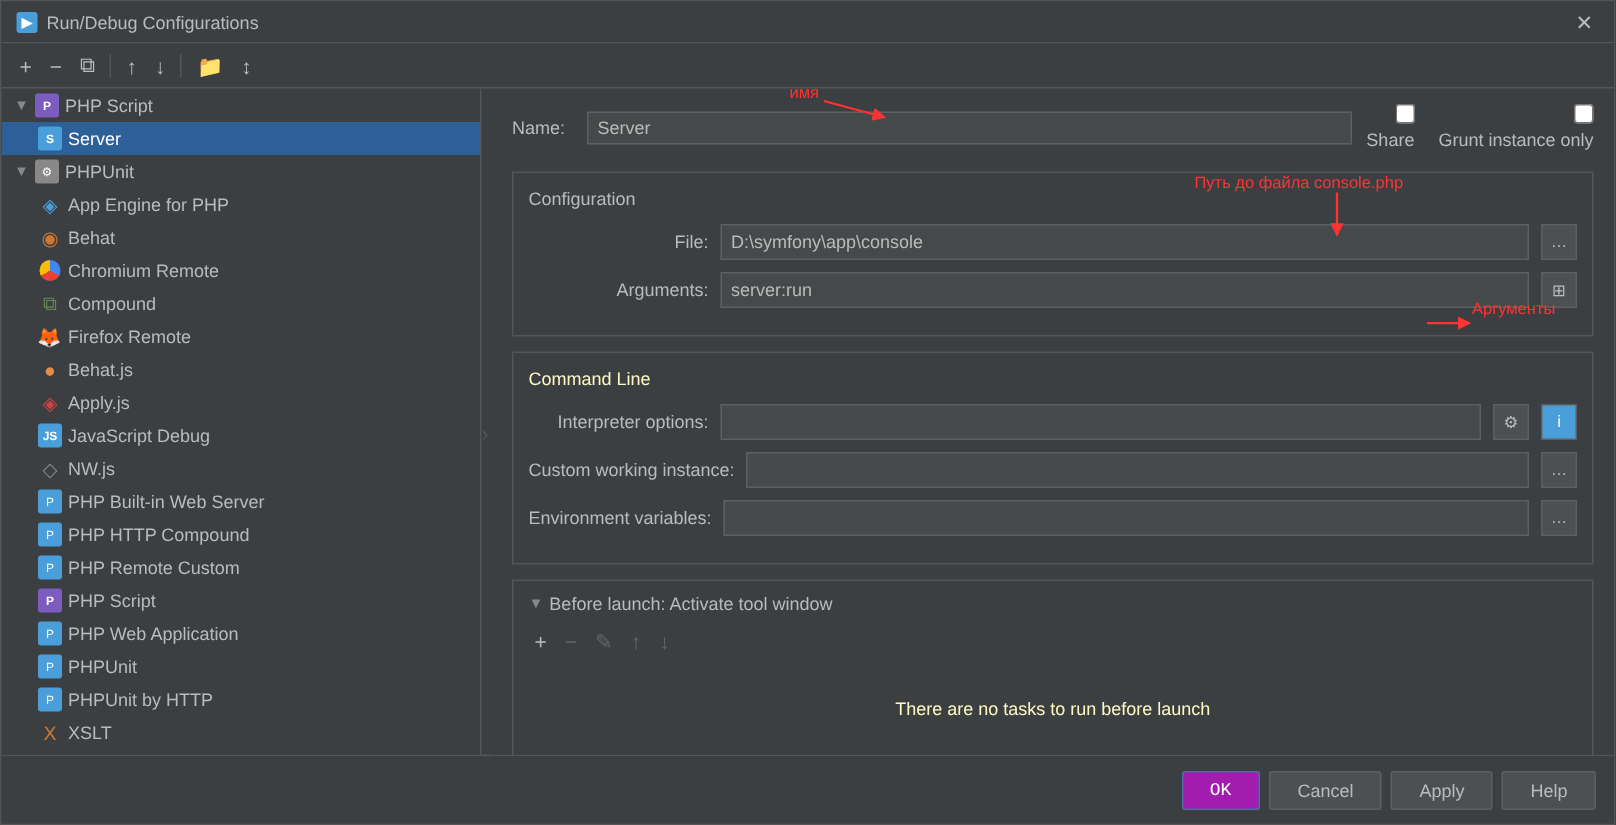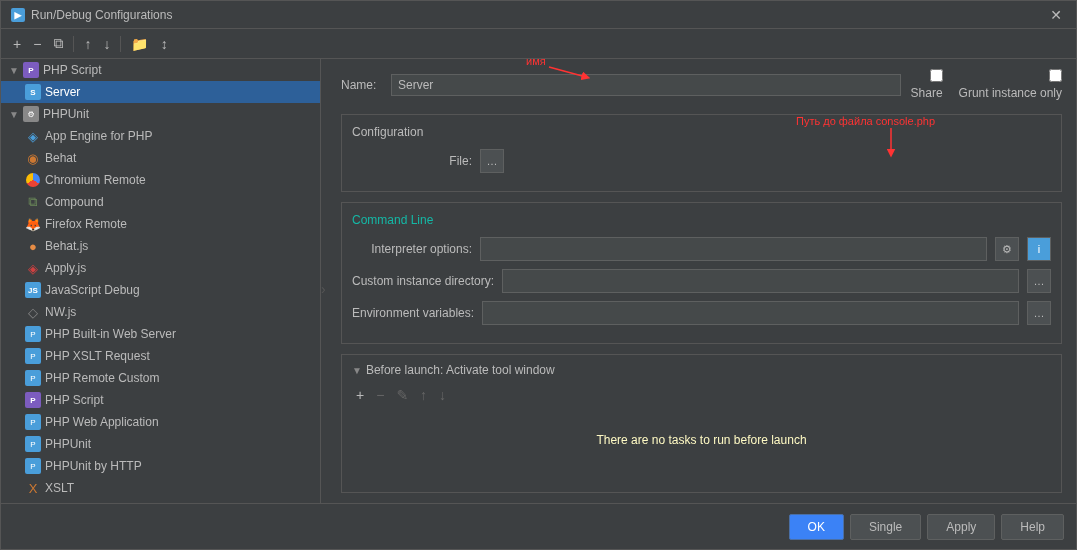--- a/index.html
+++ b/index.html
@@ -202,21 +202,21 @@
       font-size: 11px;
       flex-shrink: 0;
     }
     .cmdline-section {
       border: 1px solid #555;
       padding: 10px;
       margin-bottom: 10px;
     }
     .cmdline-title {
       font-size: 12px;
-      color: #14b8a6;
+      color: #fef9c3;
       margin-bottom: 10px;
     }
     .before-launch-section {
       border: 1px solid #555;
       padding: 8px 10px;
       flex: 1;
       min-height: 120px;
     }
     .before-launch-header {
       display: flex;
@@ -263,23 +263,24 @@
     .dialog-btn {
       padding: 5px 18px;
       font-size: 12px;
       cursor: pointer;
       border-radius: 2px;
       border: 1px solid #5e6060;
       background: #4c5052;
       color: #bbbbbb;
     }
     .dialog-btn.primary {
-      background: #3b82f6;
+      background: #a21caf;
       border-color: #4a6fa5;
       color: white;
+      font-family: Liberation Mono, monospace;
     }
     .resizer {
       width: 6px;
       background: transparent;
       cursor: col-resize;
       position: relative;
     }
     .resizer::after {
       content: '›';
       position: absolute;
@@ -382,21 +383,21 @@
       <div class="tree-item level-1">
         <span class="tree-icon icon-nw">◇</span>
         <span>NW.js</span>
       </div>
       <div class="tree-item level-1">
         <span class="tree-icon icon-phpweb">P</span>
         <span>PHP Built-in Web Server</span>
       </div>
       <div class="tree-item level-1">
         <span class="tree-icon icon-phpweb">P</span>
-        <span>PHP XSLT Request</span>
+        <span>PHP HTTP Compound</span>
       </div>
       <div class="tree-item level-1">
         <span class="tree-icon icon-phpweb">P</span>
         <span>PHP Remote Custom</span>
       </div>
       <div class="tree-item level-1">
         <span class="tree-icon icon-php">P</span>
         <span>PHP Script</span>
       </div>
       <div class="tree-item level-1">
@@ -449,46 +450,62 @@
               <span>Grunt instance only</span>
             </label>
           </div>
         </div>
 
         <div class="config-section">
           <div class="config-section-title">Configuration</div>
 
           <div class="form-row" style="position:relative;">
             <span class="form-label">File:</span>
+            <input class="form-input" type="text" value="D:\symfony\app\console" style="">
             <button class="browse-btn" title="Browse">…</button>
 
             <svg style="position:absolute; right:40px; top:-38px; pointer-events:none;" width="220" height="50">
               <text x="5" y="14" fill="#ff3333" font-size="11" font-family="Arial">Путь до файла console.php</text>
               <line x1="100" y1="17" x2="100" y2="42" stroke="#ff3333" stroke-width="1.5" marker-end="url(#arr2)"></line>
               <defs>
                   <marker id="arr2" markerWidth="6" markerHeight="6" refX="3" refY="3" orient="auto">
                     <path d="M0,0 L6,3 L0,6 Z" fill="#ff3333"></path>
                   </marker>
                 </defs>
             </svg>
           </div>
 
+          <div class="form-row" style="position:relative;">
+            <span class="form-label">Arguments:</span>
+            <input class="form-input" type="text" value="server:run" style="">
+            <button class="browse-btn" title="Browse">⊞</button>
+
+            <svg style="position:absolute; right:-60px; top:14px; pointer-events:none;" width="160" height="40">
+              <text x="30" y="14" fill="#ff3333" font-size="11" font-family="Arial">Аргументы</text>
+              <line x1="0" y1="20" x2="25" y2="20" stroke="#ff3333" stroke-width="1.5" marker-end="url(#arr3)"></line>
+              <defs>
+                  <marker id="arr3" markerWidth="6" markerHeight="6" refX="3" refY="3" orient="auto">
+                    <path d="M0,0 L6,3 L0,6 Z" fill="#ff3333"></path>
+                  </marker>
+                </defs>
+            </svg>
+          </div>
         </div>
 
         <div class="cmdline-section">
           <div class="cmdline-title">Command Line</div>
 
           <div class="form-row">
             <span class="form-label">Interpreter options:</span>
             <input class="form-input" type="text" style="">
             <button class="browse-btn" title="Settings">⚙</button>
             <button class="browse-btn" title="Info" style="background:#4a9eda; color:white;">i</button>
           </div>
           <div class="form-row">
-            <span class="form-label">Custom instance directory:</span>
+            <span class="form-label">Custom working instance:</span>
             <input class="form-input" type="text" style="">
             <button class="browse-btn">…</button>
           </div>
           <div class="form-row">
             <span class="form-label">Environment variables:</span>
             <input class="form-input" type="text" style="">
             <button class="browse-btn">…</button>
           </div>
         </div>
 
@@ -506,17 +523,17 @@
           </div>
           <div class="no-tasks-text">There are no tasks to run before launch</div>
         </div>
 
       </div>
     </div>
   </div>
 
   <div class="bottom-bar">
     <button class="dialog-btn primary">OK</button>
-    <button class="dialog-btn">Single</button>
+    <button class="dialog-btn">Cancel</button>
     <button class="dialog-btn">Apply</button>
     <button class="dialog-btn">Help</button>
   </div>
 </div>
 
 </body></html>

